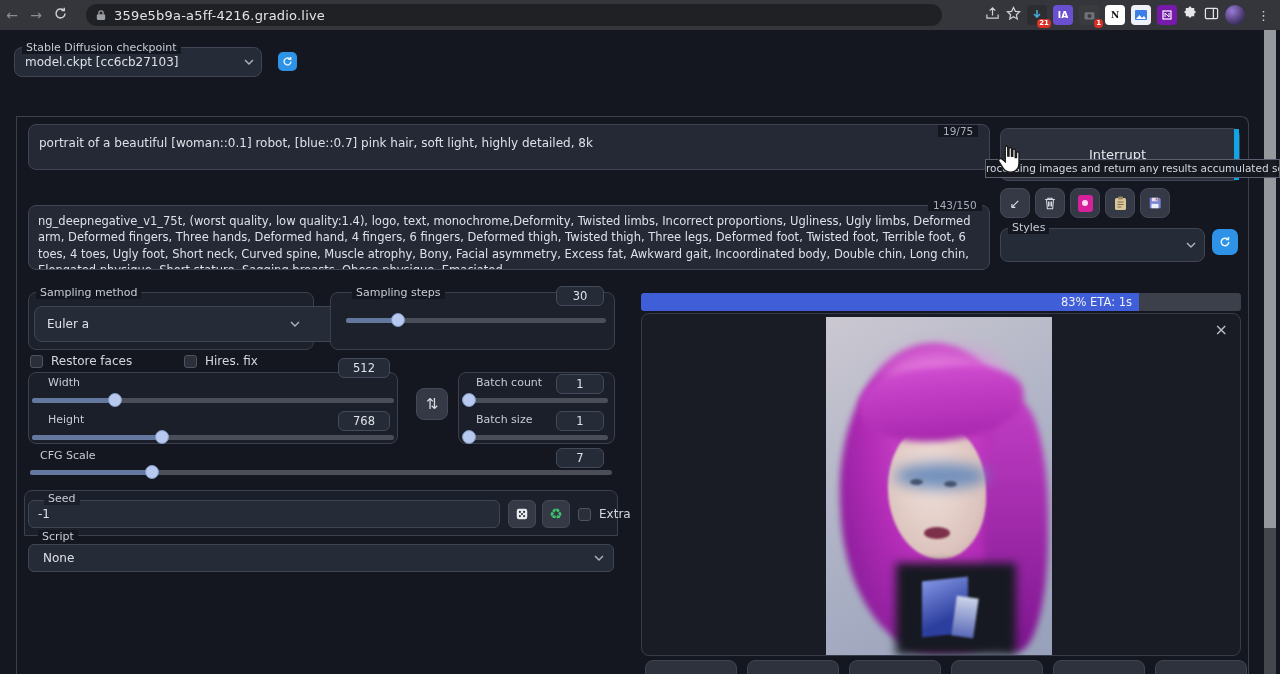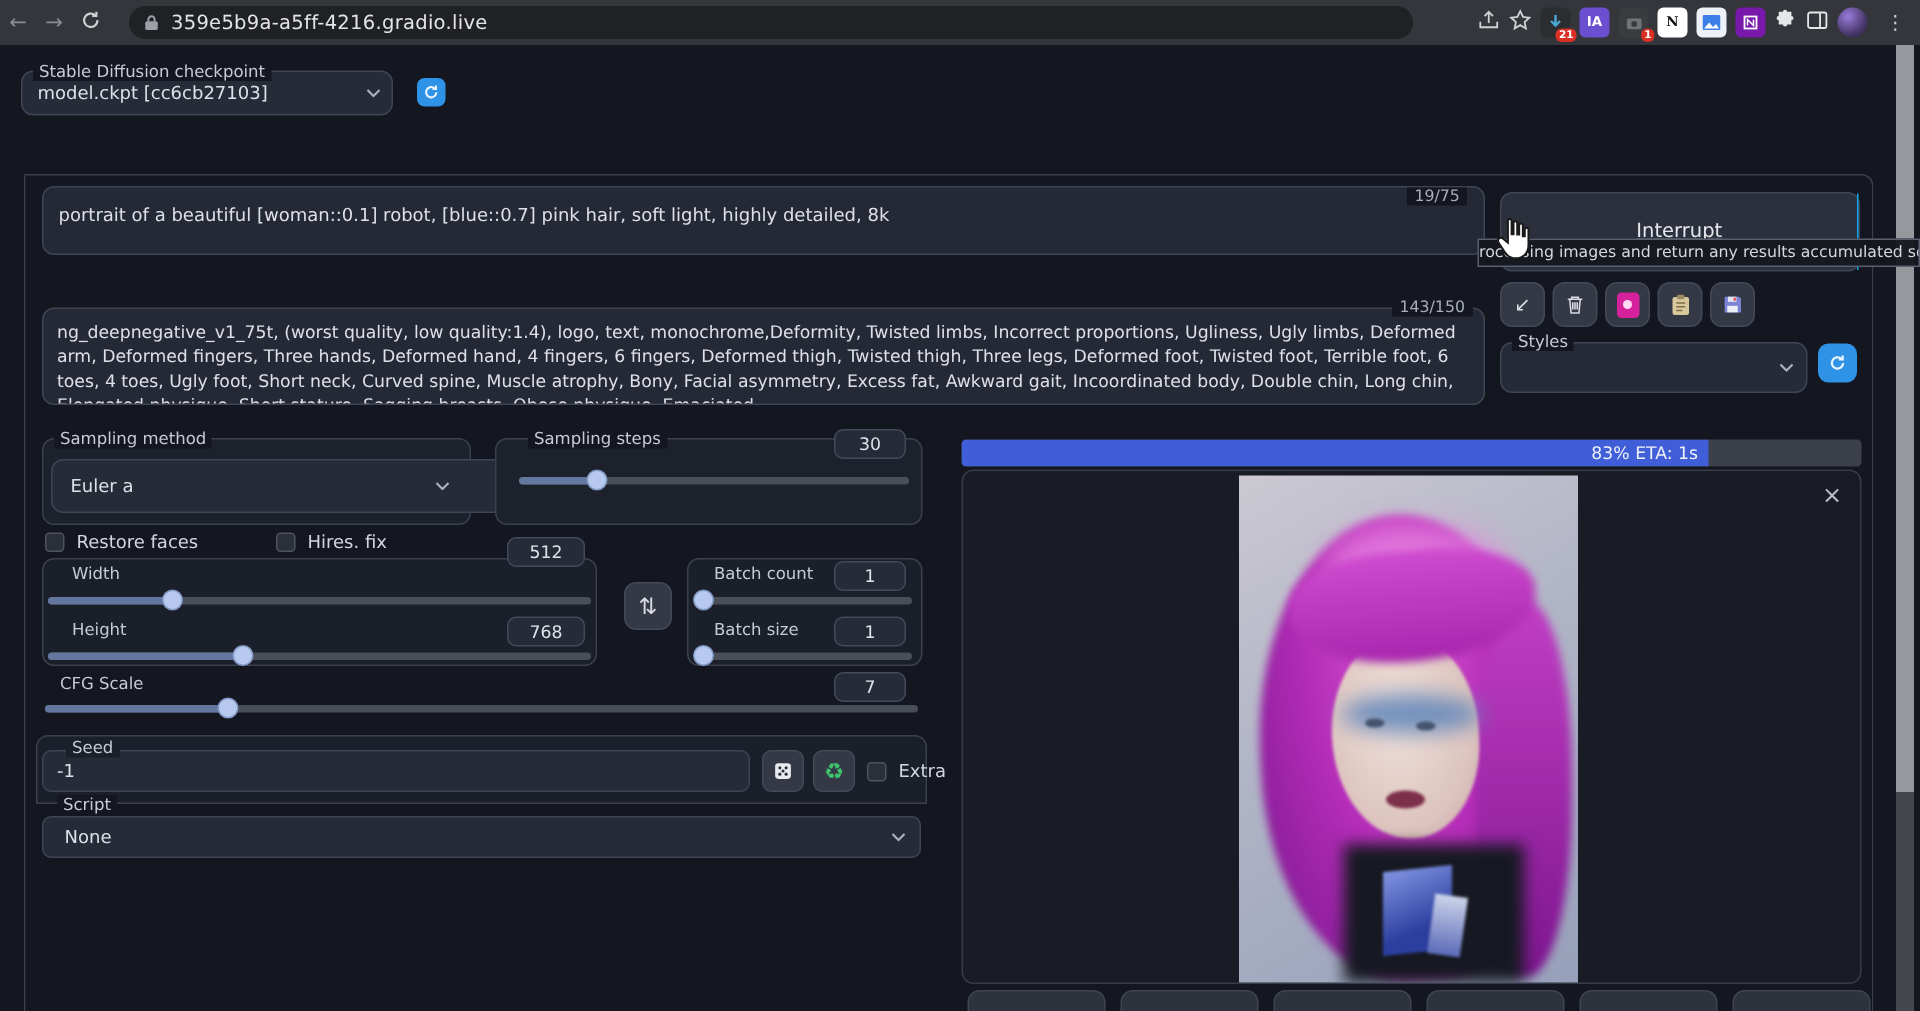--- a/index.html
+++ b/index.html
@@ -36,21 +36,21 @@
   .tab { padding:5px 16px 7px; }
   .tab.active { border:1px solid #454b59; border-bottom:none; border-radius:8px 8px 0 0; background:#141720; color:#eceef2; margin-bottom:-1px; }
   .panel { position:absolute; left:16px; top:116px; width:1233px; height:558px; border:1px solid #3a404e; border-bottom:none; border-radius:0 8px 0 0; }
 
   
   .ta { position:absolute; background:#252936; border:1px solid #3f4554; border-radius:8px; color:#dde0e6; overflow:hidden; }
   .counter { position:absolute; font-size:10.5px; color:#a7adb9; background:#141720; padding:0 5px; z-index:3; }
 
   .gen-box { position:absolute; left:1000px; top:128px; width:240px; height:53px; background:#2c303c; border:1px solid #3f4554; border-radius:8px; display:flex; z-index:2; }
   .gen-box .half { flex:1; display:flex; align-items:center; justify-content:center; color:#e4e7ec; font-size:13px; }
-  .gen-box .half:first-child { border-right:1px solid #0ea5e9;text-decoration:underline; }
+  .gen-box .half:first-child { border-right:5px solid #0ea5e9;text-decoration:underline; }
   .tooltip { position:absolute; left:985px; top:159px; width:295px; height:19px; background:rgba(22,24,31,.96); border:1px solid #5a6070; color:#d4d8df; font-size:10.5px; line-height:17px; text-align:right; padding-right:5px; white-space:nowrap; overflow:hidden; z-index:5; }
   .cursor { position:absolute; left:994px; top:143px; z-index:6; }
 
   
   .progress { position:absolute; left:641px; top:293px; width:600px; height:18px; background:#3c404a; border-radius:3px; overflow:hidden; z-index:2; }
   .progress .pfill { position:absolute; left:0; top:0; height:18px; background:#3f5ed8; border-radius:3px 0 0 3px; text-align:right; color:#eef0f7; font-size:11.5px; line-height:18px; padding-right:7px; }
   .gallery { position:absolute; left:641px; top:313px; width:600px; height:343px; background:#191c25; border:1px solid #363c49; border-radius:8px; }
   .close-x { position:absolute; right:12px; top:8px; color:#b9bec7; font-size:16px; line-height:16px; }
 
   

